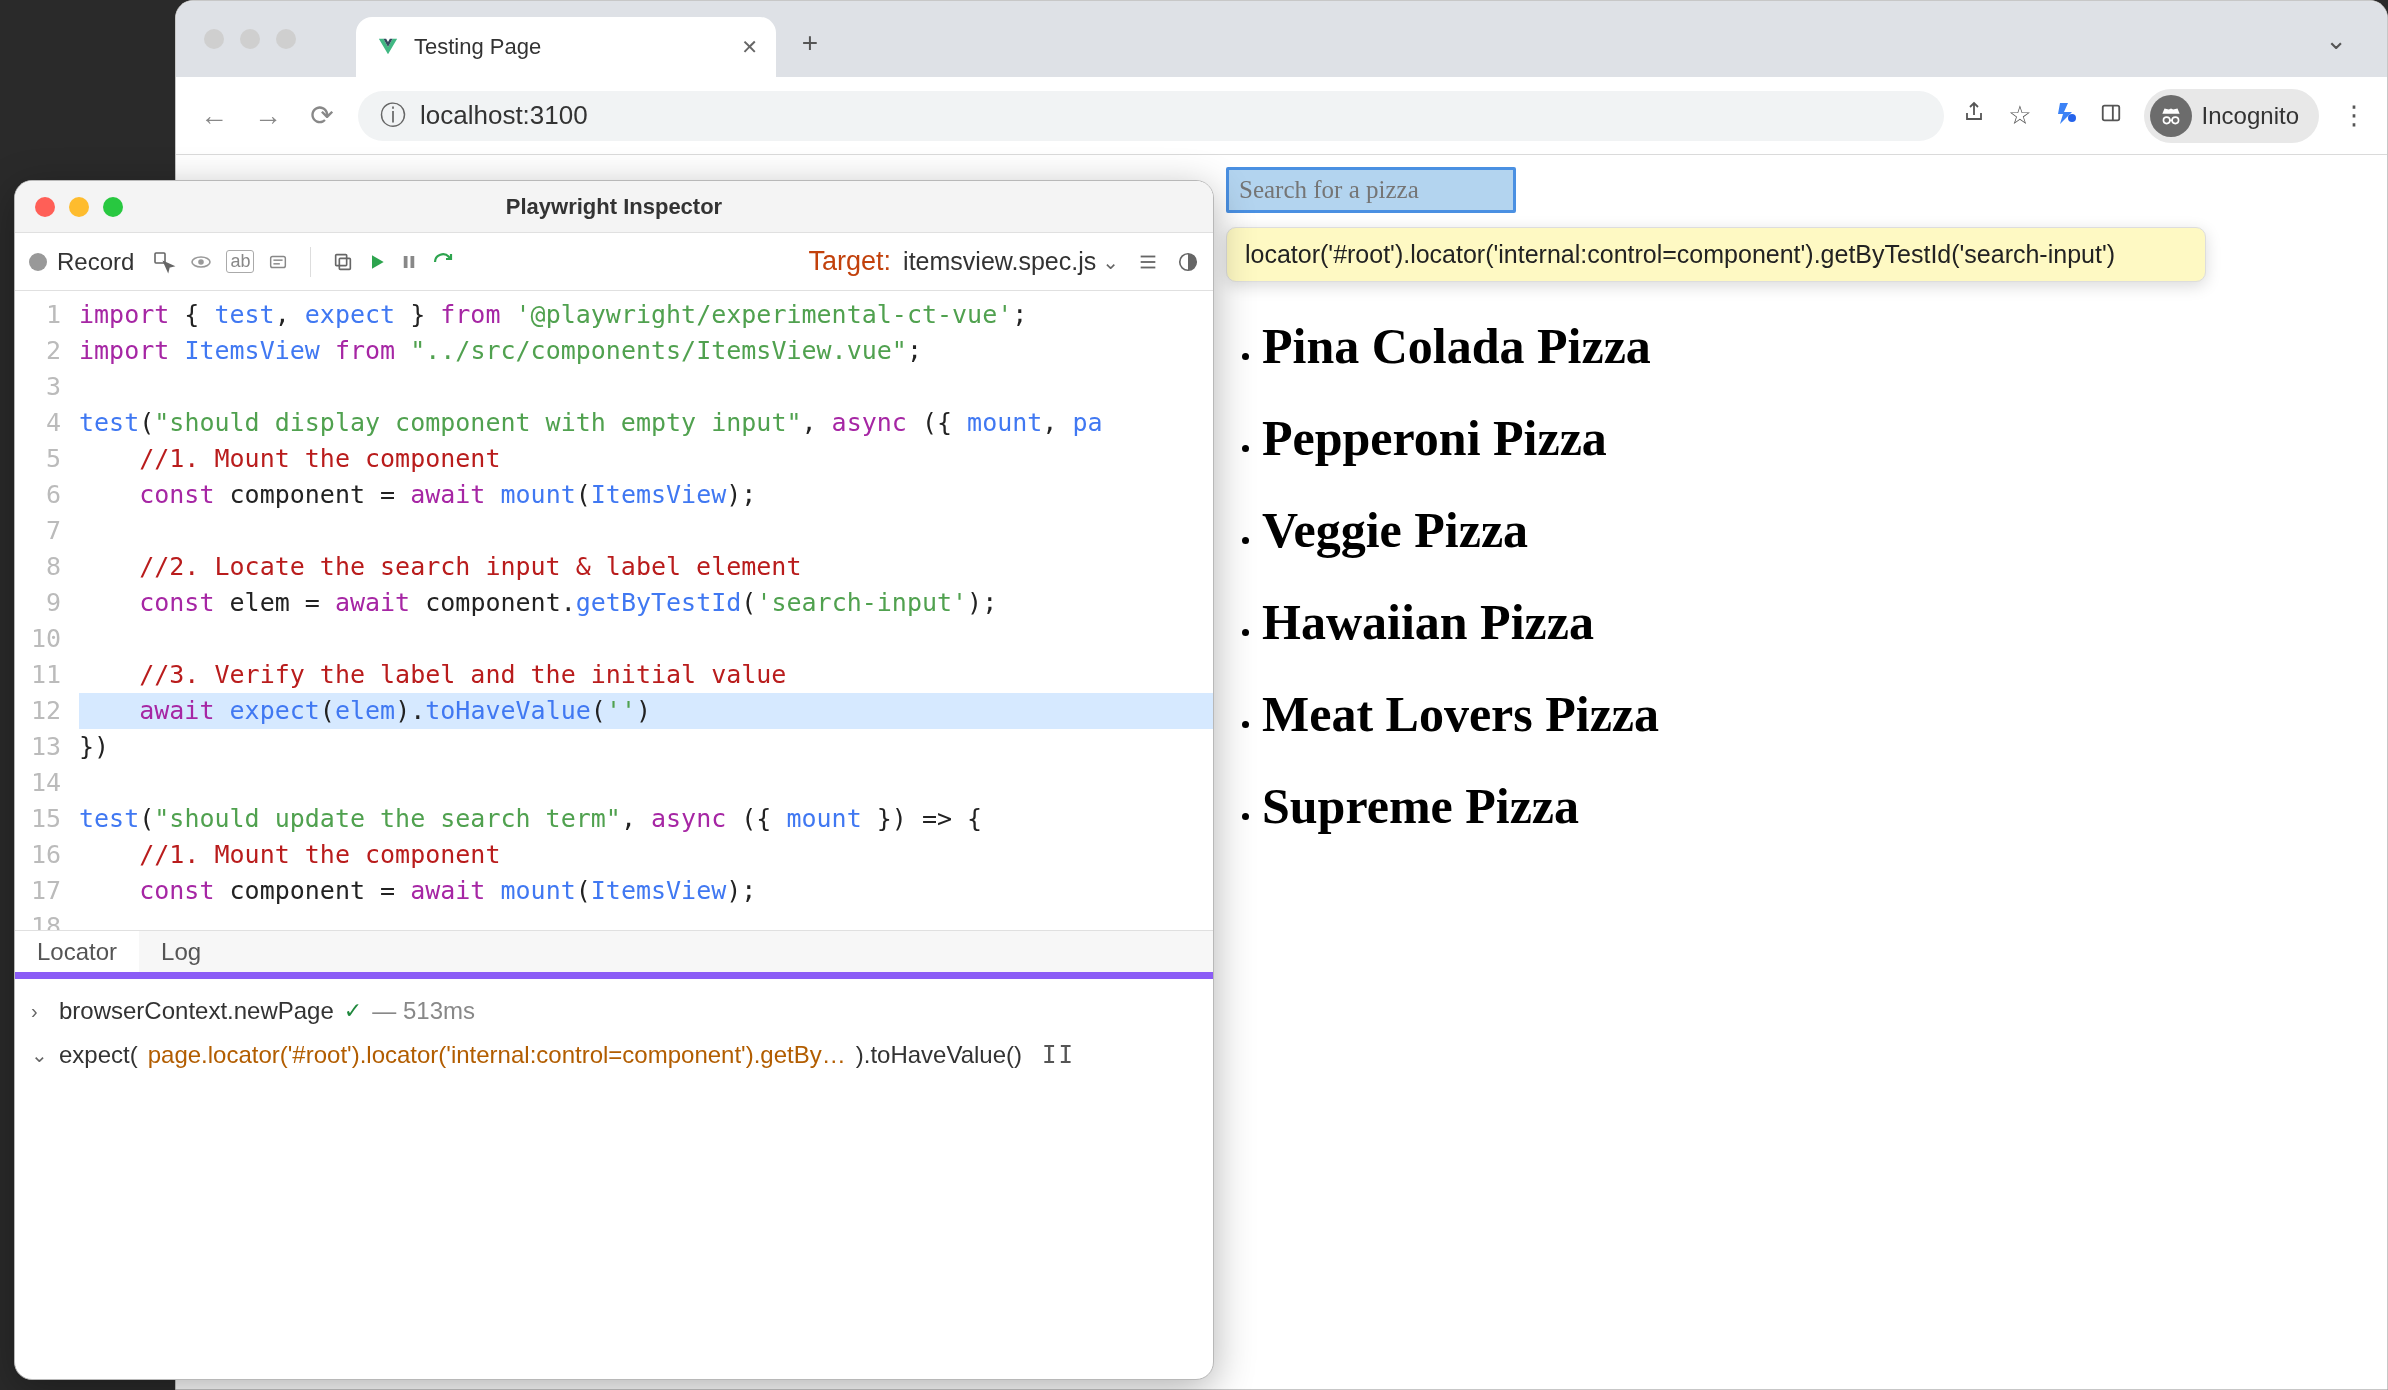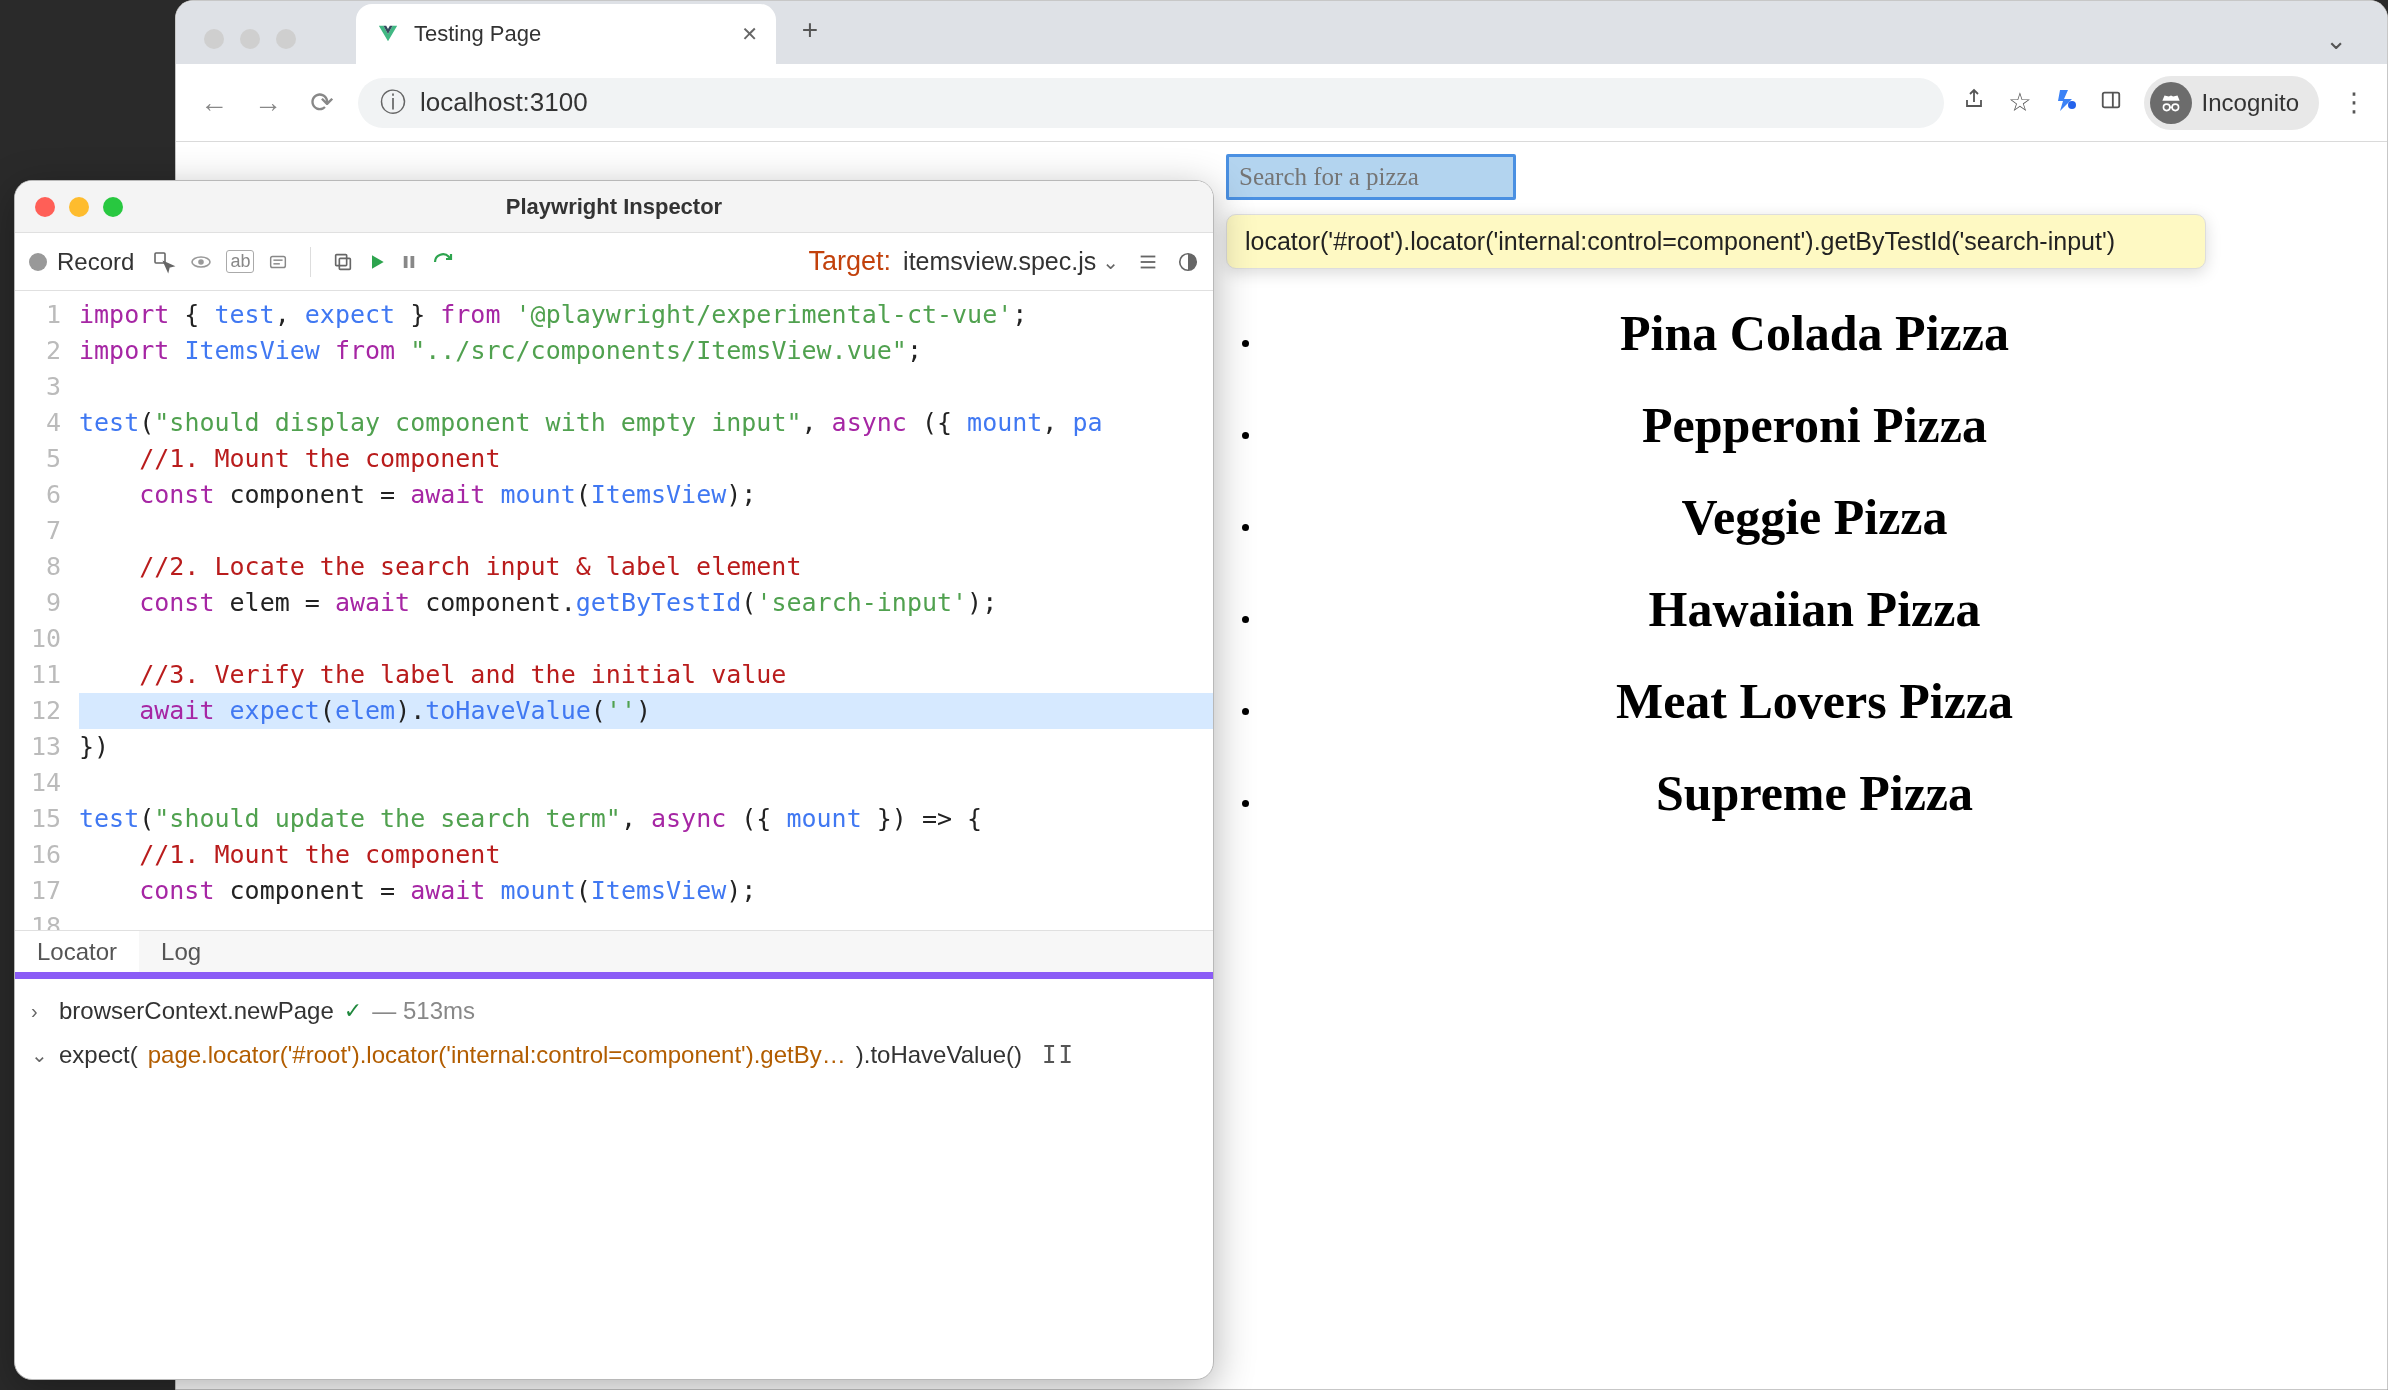--- a/index.html
+++ b/index.html
@@ -18,21 +18,21 @@
       left: 175px;
       top: 0;
       width: 2213px;
       height: 1390px;
       background: #fff;
       border: 1px solid #c7c7c7;
       border-radius: 18px 18px 0 0;
       overflow: hidden;
     }
     .chrome-titlebar {
-      height: 63px;
+      height: 76px;
       background: #dee1e6;
       display: flex;
       align-items: flex-end;
       position: relative;
     }
     .traffic-lights {
       position: absolute;
       left: 28px;
       top: 28px;
       display: flex;
@@ -147,21 +147,20 @@
       box-shadow: 0 4px 16px rgba(0,0,0,0.15);
       font-size: 25px;
       color: #222;
       max-width: 980px;
       white-space: nowrap;
     }
     .pizza-list {
       margin-top: 34px;
       list-style: disc;
       padding-left: 36px;
-      text-align: center;
     }
     .pizza-list li {
       font-family: "Times New Roman", Georgia, serif;
       font-weight: bold;
       font-size: 50px;
       color: #000;
       margin: 32px 0;
       line-height: 1.2;
     }
     .pizza-list li::marker { font-size: 22px; }

